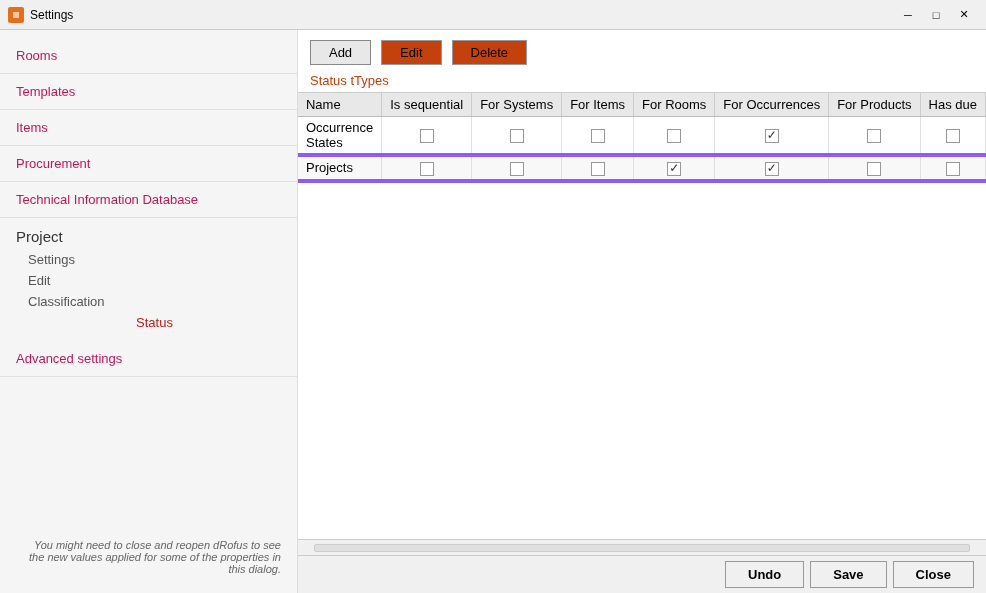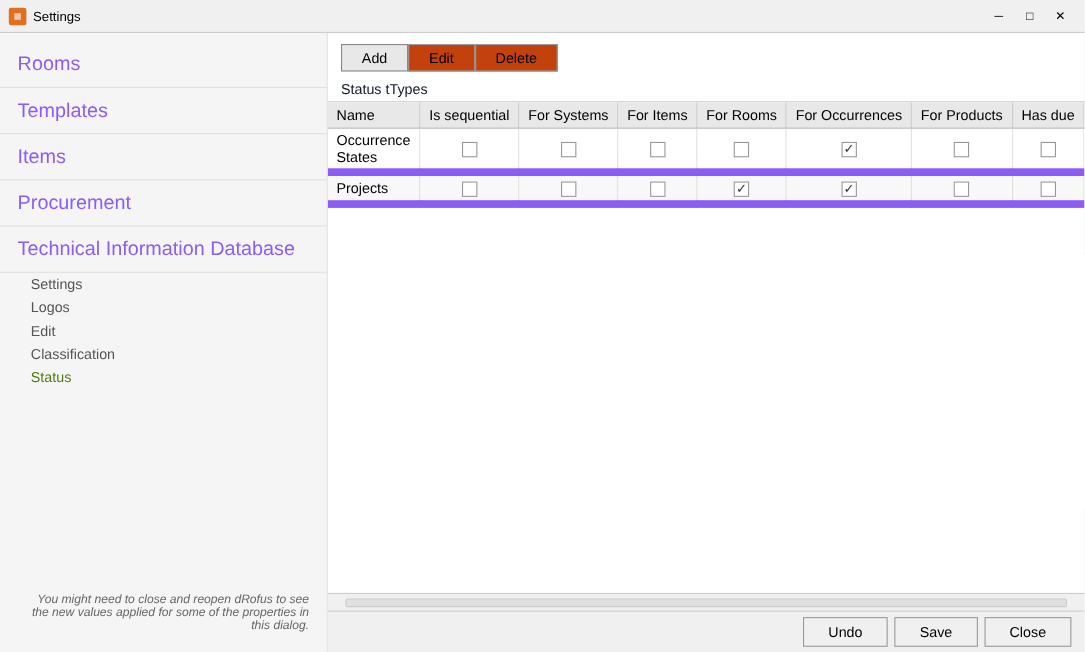--- a/index.html
+++ b/index.html
@@ -64,42 +64,43 @@
       background: #f5f5f5;
       border-right: 1px solid #ddd;
       display: flex;
       flex-direction: column;
       padding: 8px 0;
       overflow-y: auto;
     }
     .sidebar-item {
       padding: 10px 16px;
       cursor: pointer;
-      font-size: 18px;
+      font-size: 13px;
       font-weight: 400;
-      color: #8b5cf6;
+      color: #be185d;
       border-bottom: 1px solid #e0e0e0;
     }
     .sidebar-section {
       padding: 10px 16px 4px 16px;
       font-size: 15px;
       font-weight: 400;
       color: #333;
     }
     .sidebar-subitems {
       padding: 0 0 8px 0;
     }
     .sidebar-subitem {
       padding: 3px 16px 3px 28px;
       cursor: pointer;
       font-size: 13px;
       color: #555;
     }
     .sidebar-subitem.active {
-      color: #4d7c0f;
+      color: #b91c1c;
+      text-align: center;
     }
 
     
     .sidebar-note {
       margin-top: auto;
       padding: 10px 16px;
       font-size: 11px;
       color: #666;
       font-style: italic;
       text-align: right;
@@ -110,42 +111,42 @@
       flex: 1;
       display: flex;
       flex-direction: column;
       background: #ffffff;
     }
 
     
     .toolbar {
       padding: 10px 12px 6px 12px;
       display: flex;
-      gap: 0;
+      gap: 10px;
       align-items: flex-start;
     }
     .toolbar-btn {
       padding: 4px 18px;
       background: #c2410c;
       border: 1px solid #999;
       cursor: pointer;
       font-size: 13px;
       min-width: 60px;
     }
     .toolbar-btn.primary {
       background: #e8e8e8;
       border: 1px solid #888;
       font-weight: 500;
     }
 
     
     .section-label {
       padding: 2px 12px 4px 12px;
       font-size: 13px;
-      color: #0f172a;
+      color: #c2410c;
     }
 
     
     .table-area {
       flex: 1;
       overflow: auto;
       margin: 0 0 0 0;
       border-top: 1px solid #ccc;
     }
     table {
@@ -159,21 +160,21 @@
     }
     thead th {
       padding: 4px 8px;
       text-align: left;
       border-right: 1px solid #ccc;
       border-bottom: 1px solid #bbb;
       font-weight: 400;
       white-space: nowrap;
     }
     tbody tr {
-      border-bottom: 7px solid #8b5cf6;
+      border-bottom: 4px solid #8b5cf6;
       margin-top: 47px;
     }
     tbody tr:nth-child(odd) { background: #ffffff; }
     tbody tr:nth-child(even) { background: #f8f8f8; }
     tbody td {
       padding: 3px 8px;
       border-right: 1px solid #e0e0e0;
     }
     .checkbox-cell {
       text-align: center;
@@ -206,20 +207,21 @@
       justify-content: flex-end;
       padding: 0 12px;
       gap: 6px;
     }
     .bottom-btn {
       padding: 5px 22px;
       background: #f0f0f0;
       border: 1px solid #999;
       cursor: pointer;
       font-size: 13px;
+      font-weight: bold;
     }
 
     
     .scroll-bar-container {
       height: 16px;
       background: #f0f0f0;
       border-top: 1px solid #ccc;
       display: flex;
       align-items: center;
       padding: 0 16px;
@@ -263,38 +265,41 @@
     <div class="sidebar-item">
       <span>Items</span>
     </div>
     <div class="sidebar-item">
       <span>Procurement</span>
     </div>
     <div class="sidebar-item">
       <span>Technical Information Database</span>
     </div>
 
+    <div class="sidebar-section">
+      <span>Project</span>
+    </div>
     <div class="sidebar-subitems">
       <div class="sidebar-subitem">
         <span>Settings</span>
-      </div>
-      <div class="sidebar-subitem">
-        <span>Logos</span>
       </div>
       <div class="sidebar-subitem">
         <span>Edit</span>
       </div>
       <div class="sidebar-subitem">
         <span>Classification</span>
       </div>
       <div class="sidebar-subitem active">
         <span>Status</span>
       </div>
     </div>
 
+    <div class="sidebar-item">
+      <span>Advanced settings</span>
+    </div>
 
     <div class="sidebar-note">You might need to close and reopen dRofus to see the new values applied for some of the properties in this dialog.</div>
   </div>
 
   <div class="content">
 
     <div class="toolbar">
       <button class="toolbar-btn primary">Add</button>
       <button class="toolbar-btn">Edit</button>
       <button class="toolbar-btn">Delete</button>

